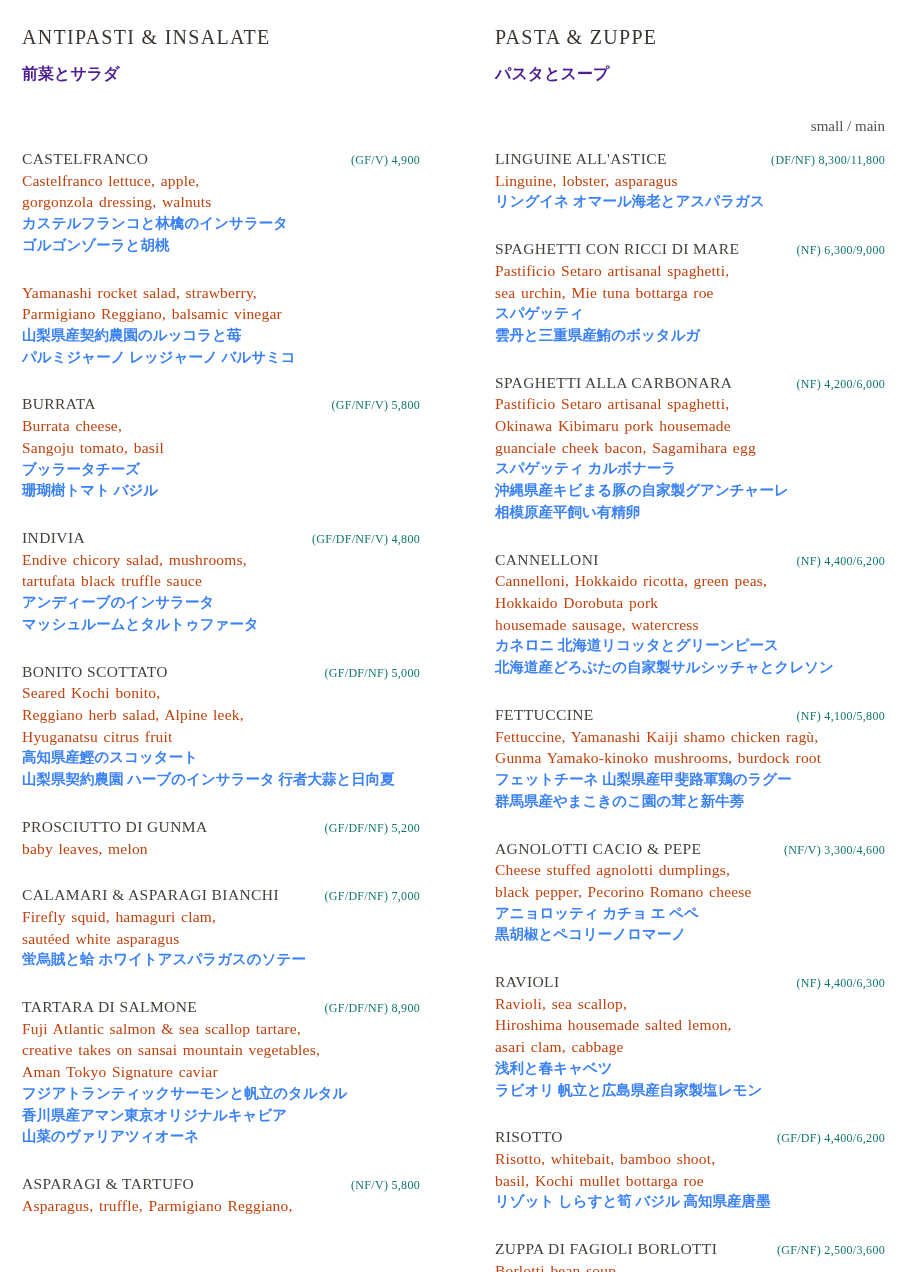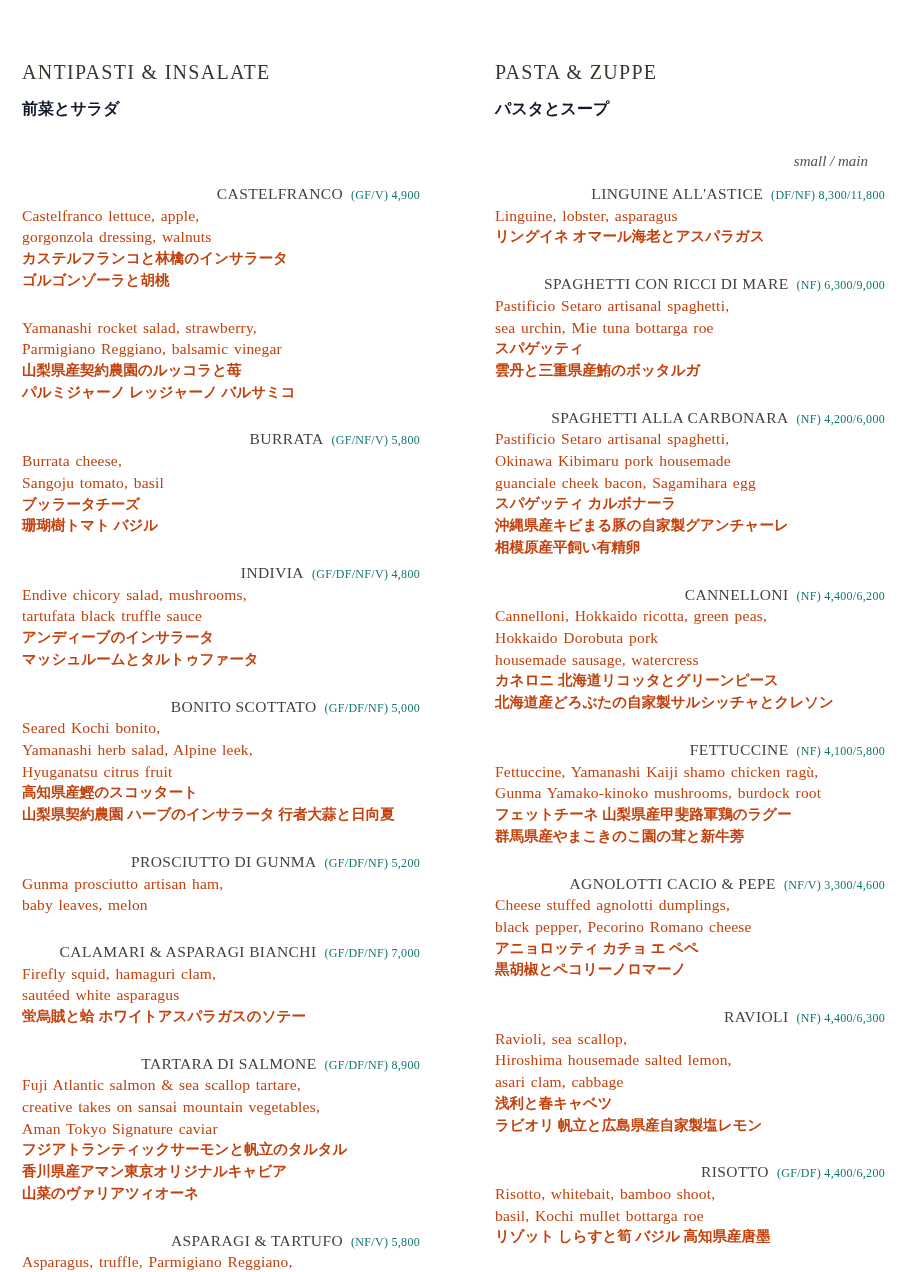--- a/index.html
+++ b/index.html
@@ -19,41 +19,39 @@
   }
   .col { box-sizing: border-box; }
   .col-left  { width: 398px; margin-right: 75px; }
   .col-right { width: 390px; }
 
   .col-header { height: 122px; position: relative; }
   .title-en {
     font-size: 20px;
     letter-spacing: 1.3px;
     color: #3a352f;
-    margin-top: 35px;
   }
   .title-jp {
     margin-top: 15px;
     font-size: 16px;
     font-weight: bold;
-    color: #0f172a;
+    color: #4c1d95;
   }
   .size-note {
     position: absolute;
-    right: 17px;
+    right: 0;
     bottom: 13px;
     font-size: 15px;
     color: #55504a;
-    font-style: italic;
   }
 
   .item { margin-bottom: 25px; }
   .item-head {
     display: flex;
-    justify-content: flex-end;
+    justify-content: space-between;
     align-items: baseline;
     line-height: 1.4;
   }
   .item-name {
     font-size: 15.5px;
     letter-spacing: 0.4px;
     color: #45403a;
   }
   .item-price {
     font-size: 12px;
@@ -66,21 +64,21 @@
     font-size: 15.5px;
     line-height: 1.4;
     color: #c2410c;
     letter-spacing: 0.2px;
     word-spacing: 1.5px;
   }
   .desc-jp {
     font-size: 14.5px;
     line-height: 1.5;
     font-weight: bold;
-    color: #c2410c;
+    color: #3b82f6;
   }
 </style>
 </head>
 <body>
 
 <div class="page">
 
   <section class="col col-left">
     <div class="col-header">
       <div class="title-en">ANTIPASTI &amp; INSALATE</div>
@@ -122,31 +120,30 @@
           <div class="desc-en">tartufata black truffle sauce</div>
           <div class="desc-jp">アンディーブのインサラータ</div>
           <div class="desc-jp">マッシュルームとタルトゥファータ</div>
         </div>
         <div class="item">
           <div class="item-head">
             <span class="item-name">BONITO SCOTTATO</span>
             <span class="item-price">(GF/DF/NF) 5,000</span>
           </div>
           <div class="desc-en">Seared Kochi bonito,</div>
-          <div class="desc-en">Yamanashi herb salad, Alpine leek,</div>
+          <div class="desc-en">Reggiano herb salad, Alpine leek,</div>
           <div class="desc-en">Hyuganatsu citrus fruit</div>
           <div class="desc-jp">高知県産鰹のスコッタート</div>
           <div class="desc-jp">山梨県契約農園 ハーブのインサラータ 行者大蒜と日向夏</div>
         </div>
         <div class="item">
           <div class="item-head">
             <span class="item-name">PROSCIUTTO DI GUNMA</span>
             <span class="item-price">(GF/DF/NF) 5,200</span>
           </div>
-          <div class="desc-en">Gunma prosciutto artisan ham,</div>
           <div class="desc-en">baby leaves, melon</div>
         </div>
         <div class="item">
           <div class="item-head">
             <span class="item-name">CALAMARI &amp; ASPARAGI BIANCHI</span>
             <span class="item-price">(GF/DF/NF) 7,000</span>
           </div>
           <div class="desc-en">Firefly squid, hamaguri clam,</div>
           <div class="desc-en">sautéed white asparagus</div>
           <div class="desc-jp">蛍烏賊と蛤 ホワイトアスパラガスのソテー</div>

